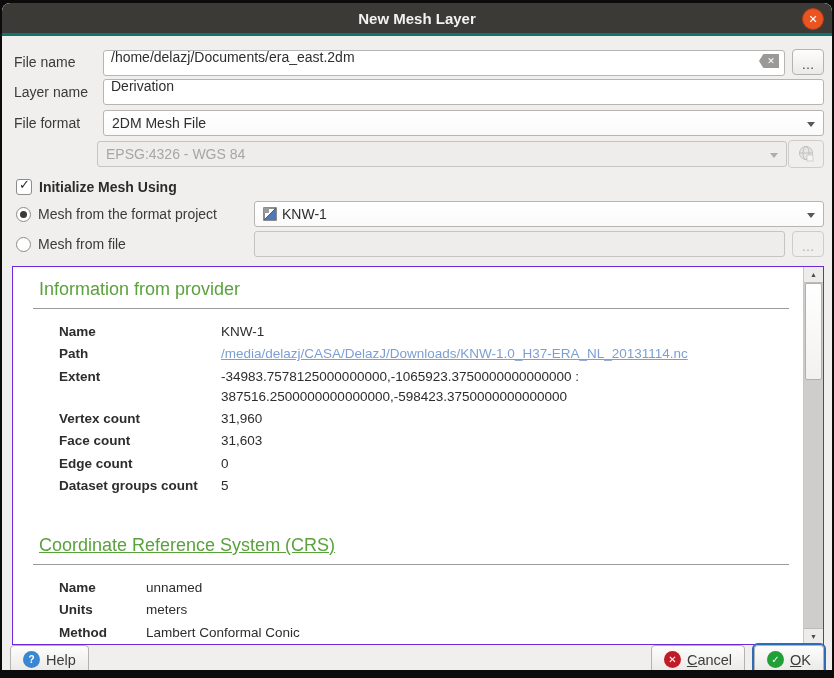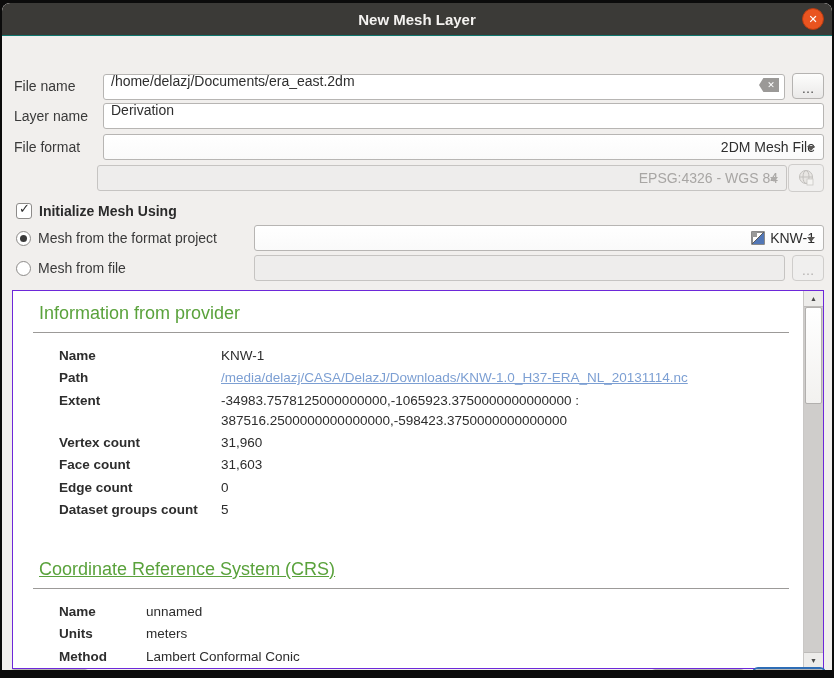--- a/index.html
+++ b/index.html
@@ -5,29 +5,29 @@
   * { box-sizing: border-box; margin: 0; padding: 0; }
   html,body { width:834px; height:678px; overflow:hidden;
     font-family:"Liberation Sans","DejaVu Sans",sans-serif; }
   .screen { width:834px; height:678px; background:#0b0b0b; padding:3px 2px 0 2px; }
   .dialog { width:830px; height:667px; background:#f1efed;
     border-radius:8px 8px 0 0; overflow:hidden; display:flex; flex-direction:column; }
 
   
   .titlebar { height:33px; background:#3b3a37; border-radius:8px 8px 0 0;
     display:flex; align-items:center; justify-content:center; position:relative;
-    border-bottom:1px solid #0f766e; flex:0 0 auto; }
+    border-bottom:3px solid #0f766e; flex:0 0 auto; }
   .title-text { color:#f4f2f0; font-size:15px; font-weight:bold; }
   .close-btn { position:absolute; right:8px; top:5px; width:22px; height:22px;
     border-radius:50%; background:#e95420; border:1px solid #b43c12;
     color:#fff; font-size:11px; font-weight:bold; display:flex;
     align-items:center; justify-content:center; cursor:pointer; }
 
   
-  .form-area { padding:12px 8px 0 12px; flex:0 0 auto;margin-top:24px; }
+  .form-area { padding:12px 8px 0 12px; flex:0 0 auto; }
   .form-row { display:grid; grid-template-columns:82px 1fr; gap:7px;
     align-items:center; margin-bottom:5px; height:26px; }
   .form-row.with-btn { grid-template-columns:82px 1fr 32px; }
   .form-row.radio-grid { grid-template-columns:233px 1fr; }
   .form-row.radio-grid.with-btn { grid-template-columns:233px 1fr 32px; }
   .lbl { font-size:14px; color:#3a3a3a; }
   .txt-input { height:26px; border:1px solid #b7b5b3; border-radius:3px;
     background:#fff; font-size:14px; color:#2e2e2e; padding:0 26px 12px 7px;
     width:100%; font-family:inherit; position:relative; }
   .input-wrap { position:relative; }
@@ -36,21 +36,21 @@
     display:flex; align-items:center; justify-content:center;
     clip-path:polygon(22% 0,100% 0,100% 100%,22% 100%,0 50%);
     padding-left:4px; cursor:pointer; }
   .mini-btn { height:26px; width:32px; background:linear-gradient(#fdfdfc,#eae9e8);
     border:1px solid #b5b3b1; border-radius:4px; font-size:13px; color:#444;
     display:flex; align-items:flex-end; justify-content:center; padding-bottom:6px;
     cursor:pointer; line-height:6px; }
   .mini-btn.disabled { color:#b0aeac; background:#f0efee; border-color:#cfcdcb; }
   .combo { height:26px; border:1px solid #b7b5b3; border-radius:3px;
     background:linear-gradient(#ffffff,#fafafa); display:flex; align-items:center;
-    padding:0 8px; font-size:14px; color:#2e2e2e; position:relative; cursor:pointer;justify-content:flex-end; }
+    padding:0 8px; font-size:14px; color:#2e2e2e; position:relative; cursor:pointer; }
   .combo .arrow { position:absolute; right:8px; top:11px; width:0; height:0;
     border-left:4px solid transparent; border-right:4px solid transparent;
     border-top:5px solid #5a5856; }
   .combo.disabled { background:#eeedec; color:#a8a6a4; border-color:#c6c4c2; }
   .combo.disabled .arrow { border-top-color:#aeacaa; }
   .crs-row { display:grid; grid-template-columns:82px 1fr 36px; gap:1px;
     align-items:center; margin-bottom:9px; height:28px; }
   .crs-btn { height:28px; width:36px; background:#f0efee; border:1px solid #cfcdcb;
     border-radius:4px; display:flex; align-items:center; justify-content:center; }
 

